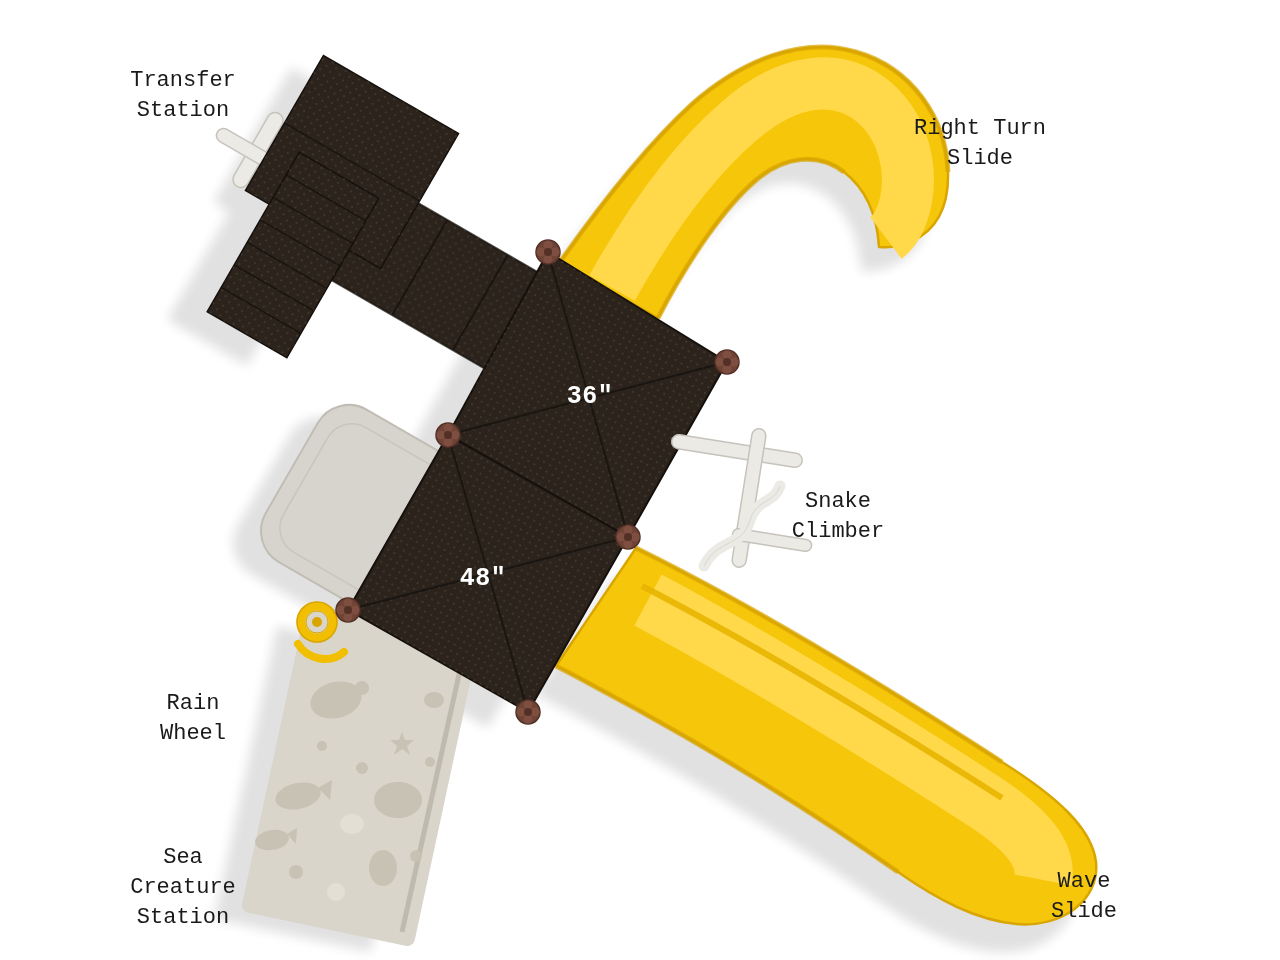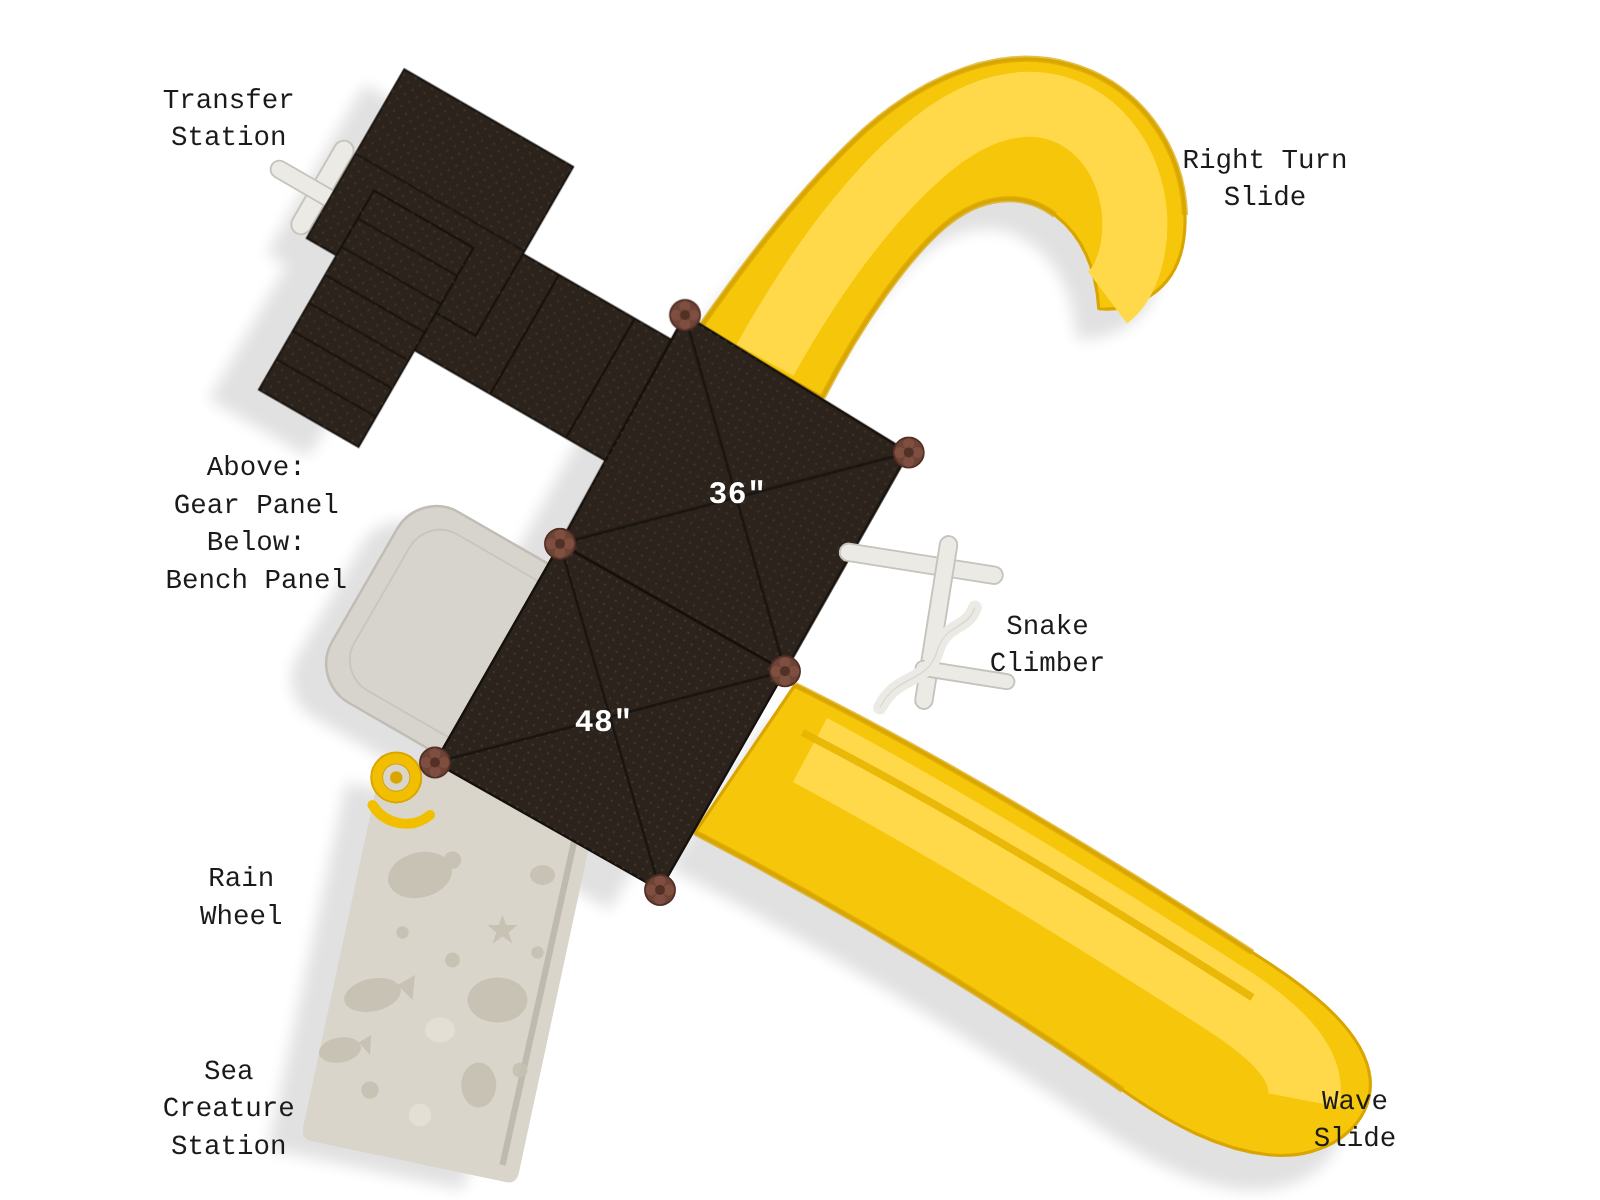--- a/index.html
+++ b/index.html
@@ -237,26 +237,22 @@
           <circle cx="7" cy="0" r="4.5" fill="#7E4F40"></circle>
         <circle cx="0" cy="7" r="4.5" fill="#7E4F40"></circle>
           <circle cx="-7" cy="0" r="4.5" fill="#7E4F40"></circle>
         <circle r="4" fill="#533026"></circle>
       </g>
     </g>
   </svg>
 
   <div class="callout" style="left:183px; top:66px;">Transfer
 Station</div>
-  <div class="callout" style="left:1012px; top:114px;">Right Turn
+  <div class="callout" style="left:980px; top:114px;">Right Turn
 Slide</div>
-  <div class="callout" style="left:205px; top:360px;">Above:
-Gear Panel
-Below:
-Bench Panel</div>
   <div class="callout" style="left:838px; top:487px;">Snake
 Climber</div>
   <div class="callout" style="left:193px; top:659px;margin-top:30px;">Rain
 Wheel</div>
   <div class="callout" style="left:183px; top:843px;">Sea
 Creature
 Station</div>
   <div class="callout" style="left:1084px; top:867px;">Wave
 Slide</div>
 

